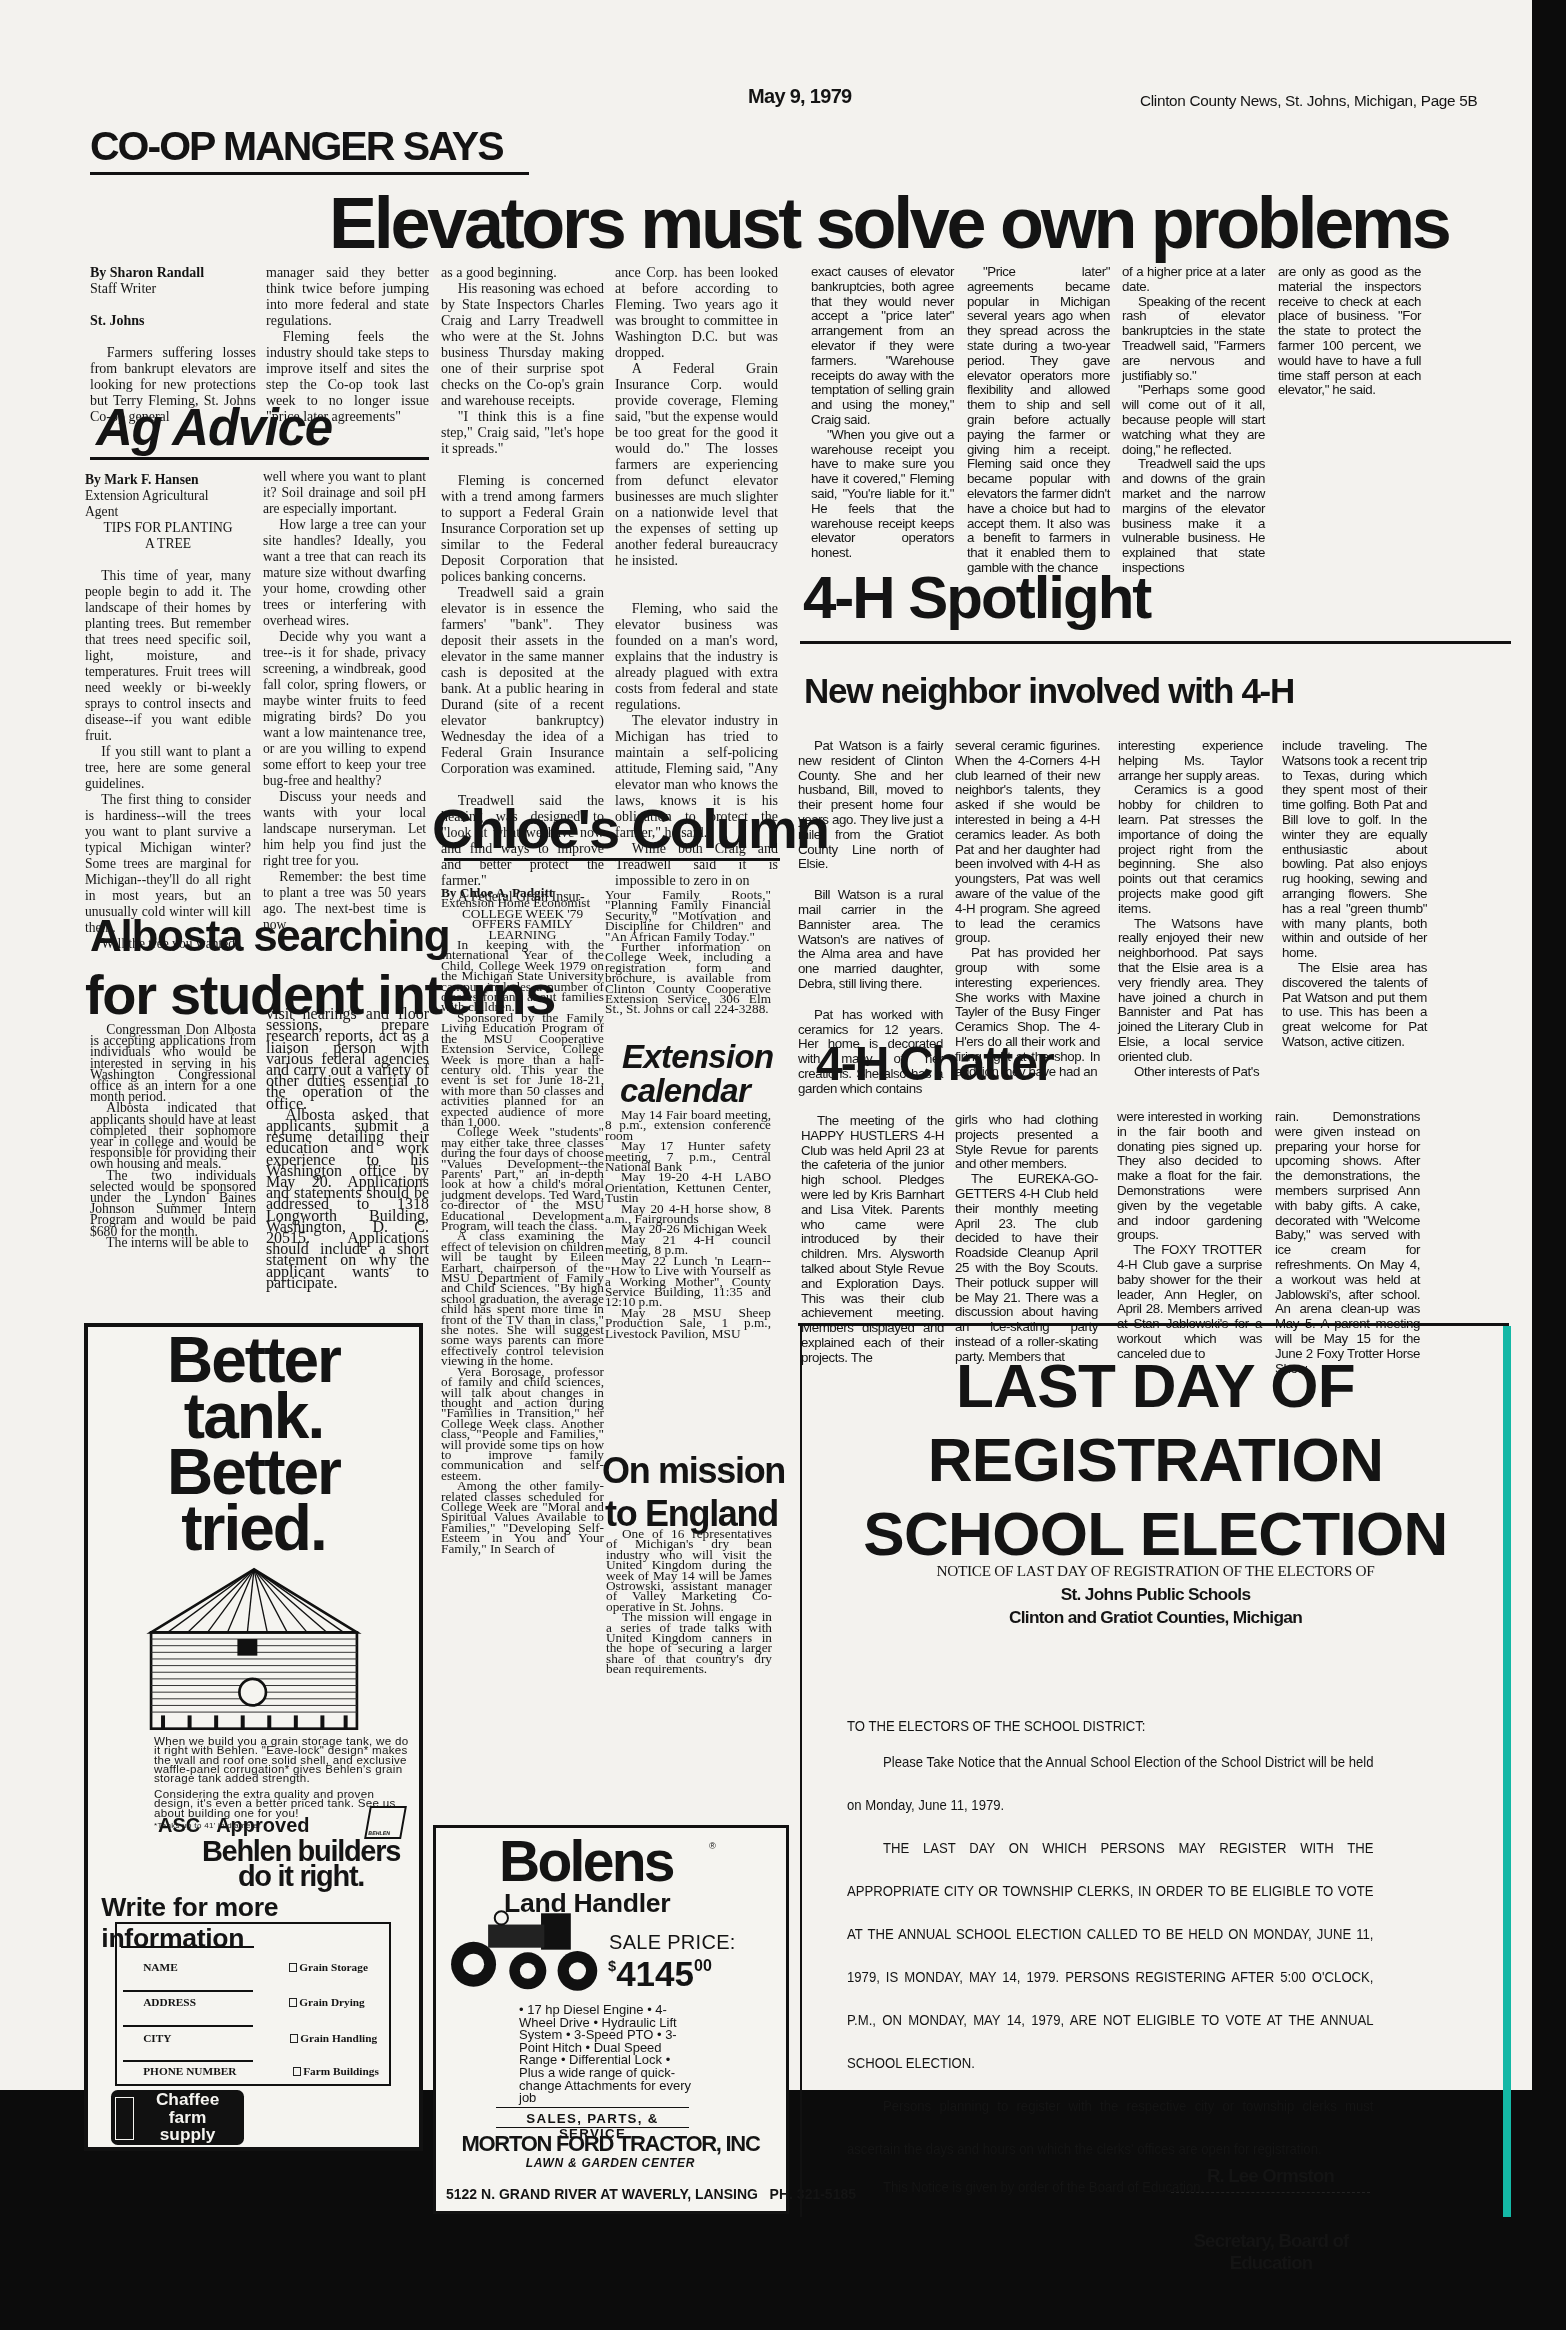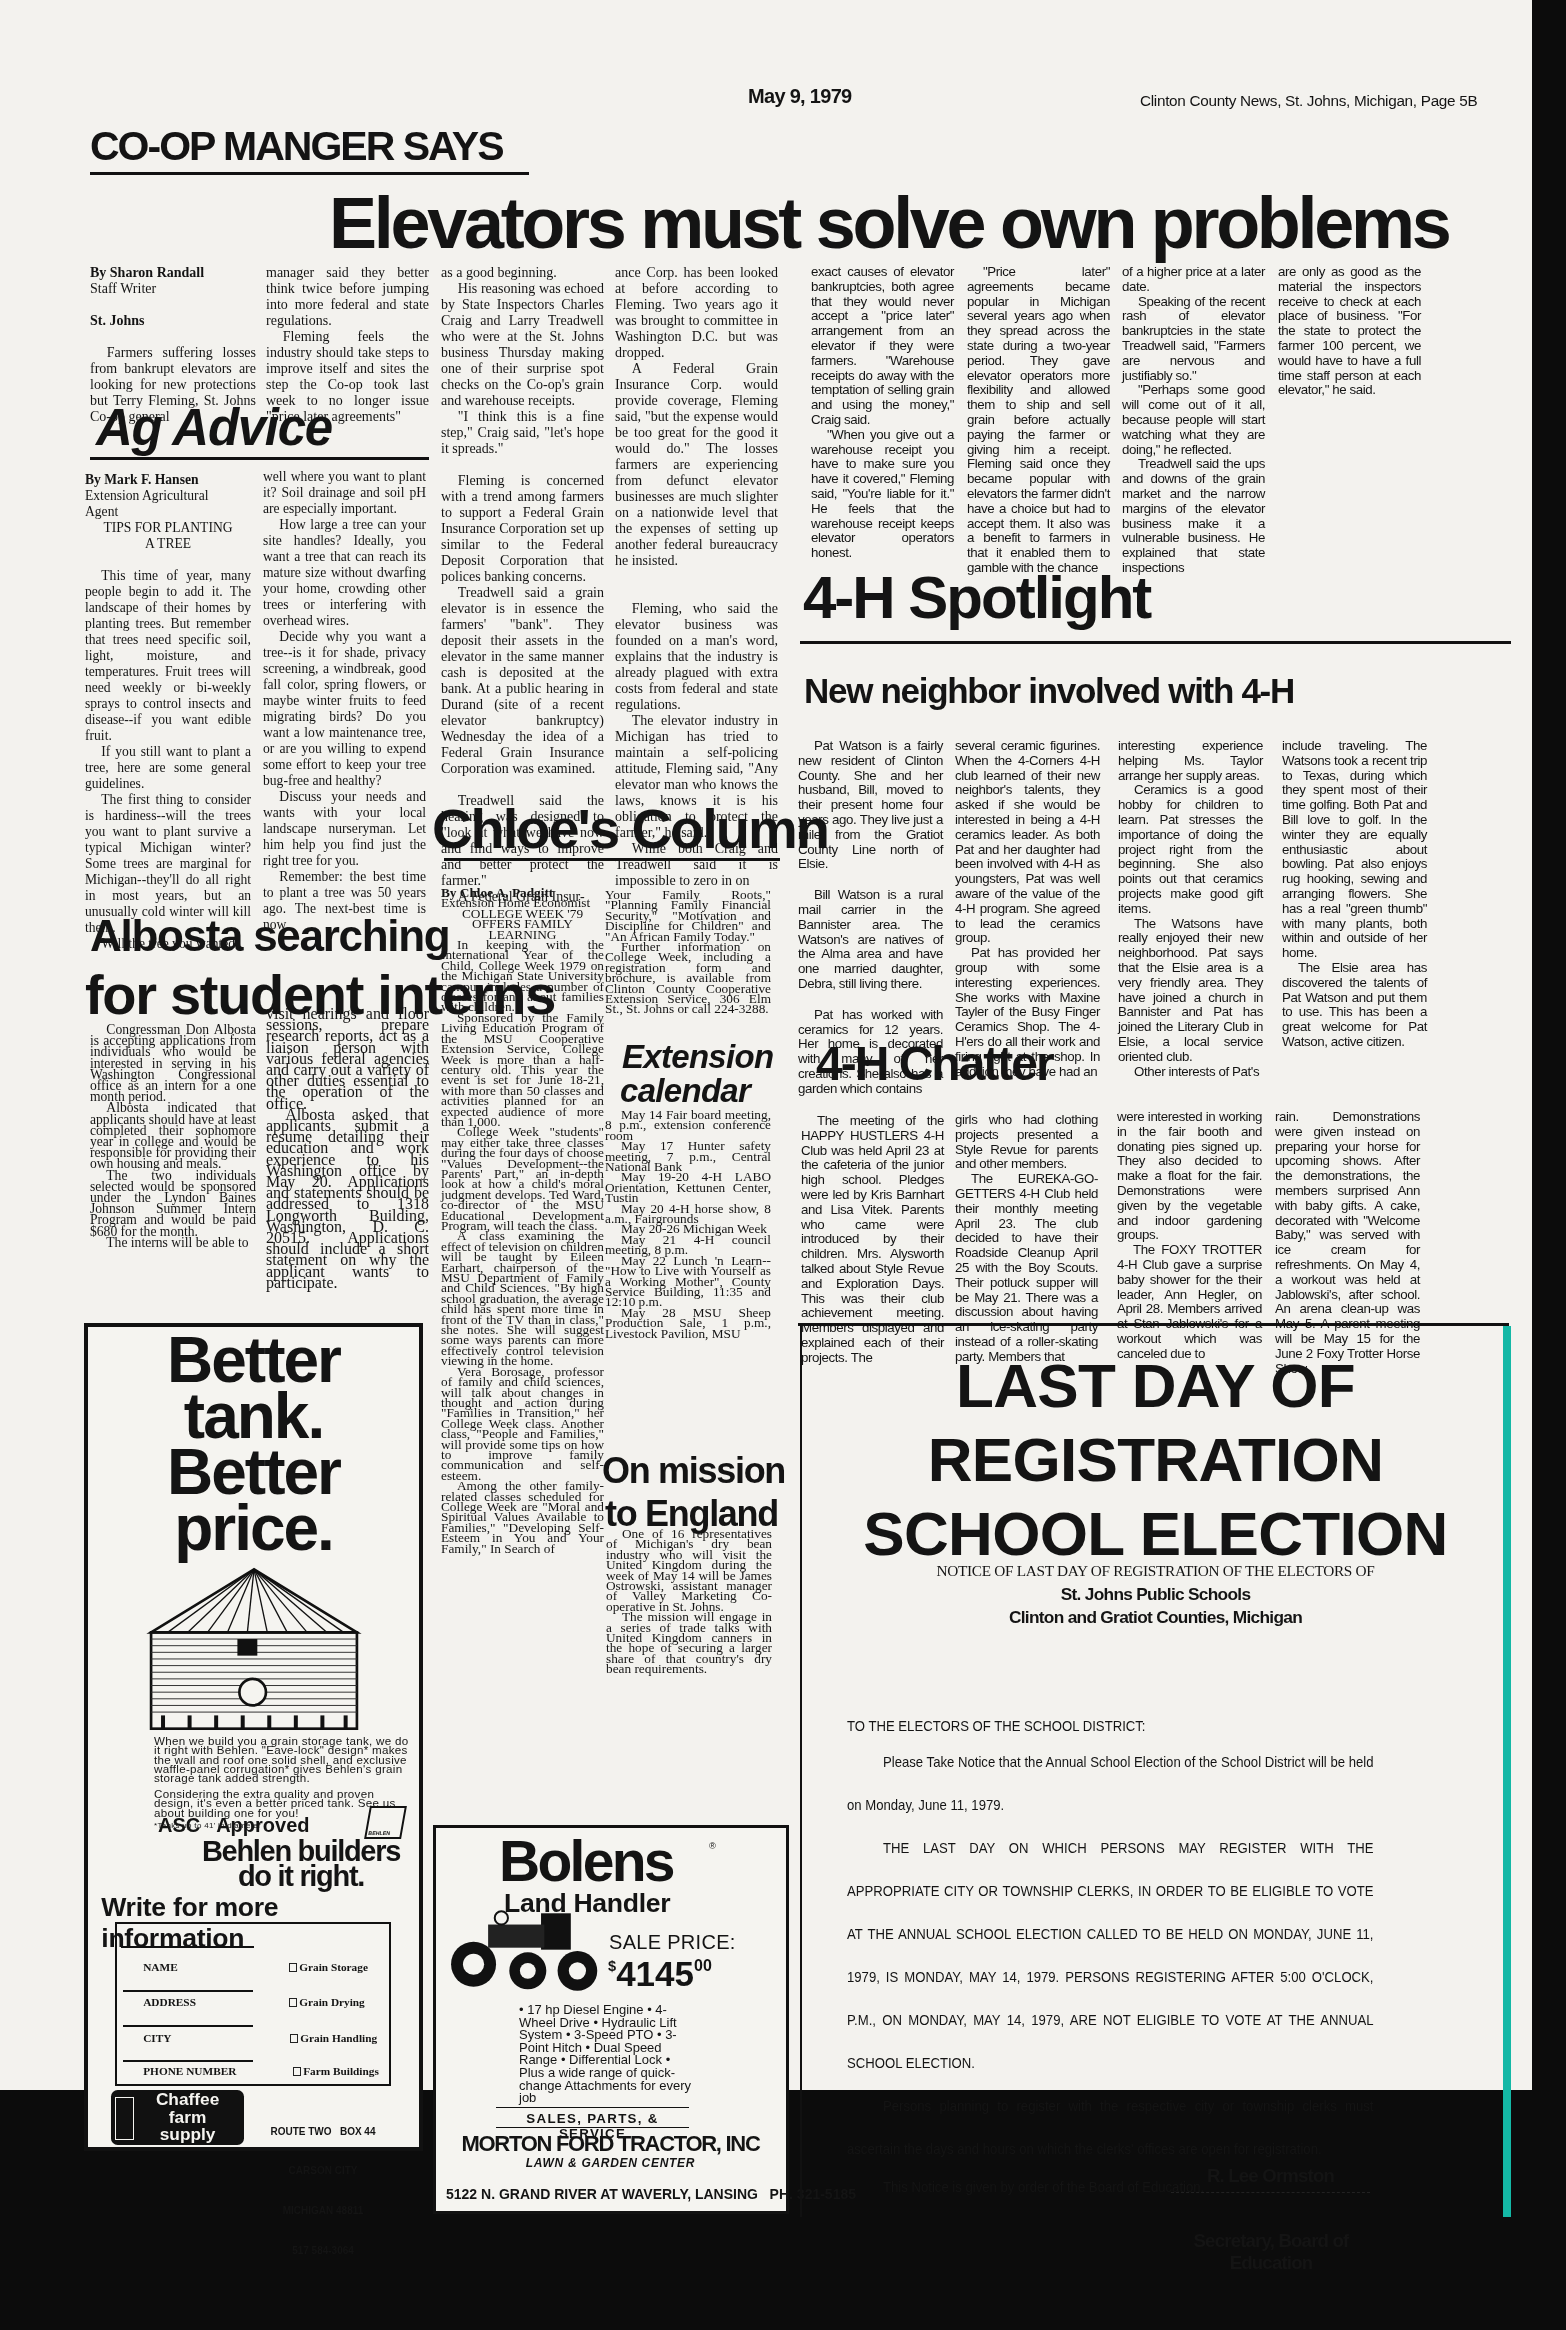--- a/index.html
+++ b/index.html
@@ -194,21 +194,21 @@
   <div class="col narrow" style="left:1275px;top:1110px;width:145px;">
     <p class="plain">rain. Demonstrations were given instead on preparing your horse for upcoming shows. After the demonstrations, the members surprised Ann with baby gifts. A cake, decorated with "Welcome Baby," was served with ice cream for refreshments. On May 4, a workout was held at Jablowski's, after school. An arena clean-up was May 5. A parent meeting will be May 15 for the June 2 Foxy Trotter Horse Show.</p>
   </div>
   <div class="rule" style="left:798px;top:1323px;width:711px;height:2.7px;"></div>
 
   <div class="box" style="left:84px;top:1323px;width:339px;height:828px;">
     <div class="abs adtxt" style="left:0;top:5.3px;width:331px;text-align:center;font-weight:bold;font-size:64px;line-height:56px;letter-spacing:-2px;">
       <div>Better</div>
       <div>tank.</div>
       <div>Better</div>
-      <div>price.</div>
+      <div>tried.</div>
     </div>
     <svg class="abs" style="left:53px;top:239px;" width="226" height="166" viewBox="0 0 340 250">
       <polygon points="170,5 15,100 325,100" fill="none" stroke="#111" stroke-width="4"></polygon>
       <g stroke="#111" stroke-width="2">
         <line x1="170" y1="5" x2="40" y2="100"></line>
           <line x1="170" y1="5" x2="70" y2="100"></line>
         <line x1="170" y1="5" x2="100" y2="100"></line>
           <line x1="170" y1="5" x2="130" y2="100"></line>
         <line x1="170" y1="5" x2="160" y2="100"></line>
           <line x1="170" y1="5" x2="190" y2="100"></line>
@@ -275,26 +275,20 @@
       <div class="form-row" style="left:176px;top:141px;"><span class="chk"></span><span>Farm Buildings</span></div>
     </div>
     <div class="abs" style="left:23px;top:763px;width:133px;height:55px;background:#111;border-radius:6.6px;">
       <div class="adtxt" style="position:absolute;left:26.6px;top:1.3px;color:#f5f4f0;font-weight:bold;font-size:17.3px;line-height:17.3px;text-align:center;width:100px;">
         <div>Chaffee</div>
         <div>farm</div>
         <div>supply</div>
       </div>
       <div style="position:absolute;left:4px;top:6.6px;width:18.6px;height:43px;border:1.3px solid #f5f4f0;"></div>
     </div>
-    <div class="abs adtxt" style="left:172px;top:771px;width:126px;text-align:center;font-size:10px;line-height:13.3px;font-weight:bold;white-space:pre;">
-      <div>ROUTE TWO   BOX 44</div>
-      <div>CARSON CITY</div>
-      <div>MICHIGAN 48811</div>
-      <div>517 584-3064</div>
-    </div>
   </div>
 
   <div class="box" style="left:433px;top:1825px;width:356px;height:389px;border-width:3.3px;">
     <div class="abs adtxt" style="left:63px;top:3.3px;font-size:57px;font-weight:bold;letter-spacing:-2.7px;line-height:60px;">Bolens</div>
     <div class="abs adtxt" style="left:273px;top:13.3px;font-size:9.3px;">®</div>
     <div class="abs adtxt" style="left:68px;top:60px;font-size:26.6px;font-weight:bold;letter-spacing:-0.3px;">Land Handler</div>
     <svg class="abs" style="left:12px;top:80px;" width="153" height="86" viewBox="0 0 230 130">
       <rect x="140" y="8" width="45" height="55" fill="#111"></rect>
       <rect x="60" y="25" width="85" height="35" fill="#222"></rect>
       <circle cx="80" cy="15" r="10" fill="none" stroke="#111" stroke-width="3"></circle>

